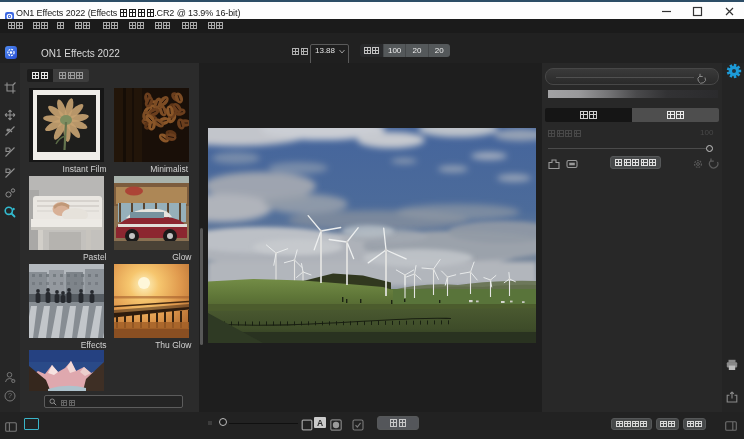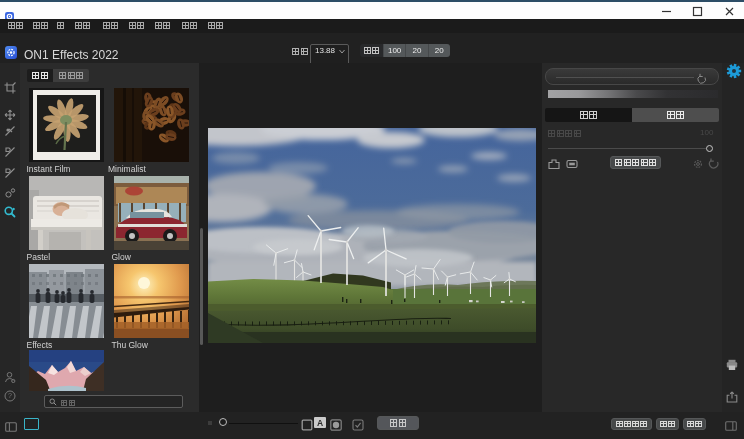--- a/index.html
+++ b/index.html
@@ -22,30 +22,36 @@
 #tool{left:0;top:33px;width:744px;height:30px;background:#212121}
 #strip{left:0;top:63px;width:20px;height:349px;background:#262626}
 #strip svg{position:absolute;left:4px}
 #lpanel{left:20px;top:63px;width:179px;height:349px;background:#2b2b2b}
 #scrl{left:199px;top:63px;width:5px;height:349px;background:#1e1e1e}
 #canvas{left:204px;top:63px;width:338px;height:349px;background:#1e1e1e}
 #rpanel{left:542px;top:63px;width:180px;height:349px;background:#282828}
 #rstrip{left:722px;top:63px;width:22px;height:349px;background:#242424}
 #bbar{left:0;top:412px;width:744px;height:27px;background:#222222}
 .thumb{position:absolute;width:75px;overflow:hidden;background:#222}
-.tlab{position:absolute;width:80px;text-align:left;font-size:8.5px;color:#d2d2d2}
+.tlab{position:absolute;width:80px;text-align:right;font-size:8.5px;color:#d2d2d2}
 .btn{position:absolute;display:flex;align-items:center;justify-content:center;background:#47494a;border-radius:3px;border:1px solid #565859}
 </style></head><body>
 <div id="app">
     <div id="tbar" class="abs">
       <span class="abs" style="left:5px;top:5px"><svg width="9" height="9" viewBox="0 0 12 12">
           <rect width="12" height="12" rx="3" fill="#3a66e0"></rect>
           <circle cx="6" cy="6" r="3" stroke="#fff" stroke-width="1.6" fill="none"></circle>
           <circle cx="6" cy="6" r="1" fill="#fff"></circle>
         </svg></span>
+      <span class="tt">ON1 Effects 2022 (Effects <span class="zhs" style="--s:7.5px;color:#1a1a1a">
+          <i class="zh"></i>
+          <i class="zh"></i>
+          <i class="zh"></i>
+          <i class="zh"></i>
+        </span>.CR2 @ 13.9% 16-bit)</span>
       <svg class="winbtn" style="left:660px" viewBox="0 0 13 13">
         <line x1="2" y1="6.5" x2="11" y2="6.5" stroke="#333" stroke-width="1.2"></line>
       </svg>
       <svg class="winbtn" style="left:691px" viewBox="0 0 13 13">
         <rect x="2.5" y="2.5" width="8" height="8" stroke="#333" stroke-width="1.2" fill="none"></rect>
       </svg>
       <svg class="winbtn" style="left:723px" viewBox="0 0 13 13">
         <path d="M3 3 L10 10 M10 3 L3 10" stroke="#333" stroke-width="1.2"></path>
       </svg>
     </div>
@@ -91,21 +97,21 @@
           <defs>
             <linearGradient id="lg1" x1="0" y1="0" x2="1" y2="1">
               <stop offset="0" stop-color="#4f8bf0"></stop>
               <stop offset="1" stop-color="#2a4fd6"></stop>
             </linearGradient>
           </defs>
           <rect width="12" height="13" rx="3" fill="url(#lg1)"></rect>
           <circle cx="6" cy="6.5" r="3.1" stroke="#fff" stroke-width="1.2" fill="none" stroke-dasharray="1.8 1.1"></circle>
           <circle cx="6" cy="6.5" r="1.2" fill="#fff"></circle>
         </svg></span>
-      <span class="abs" style="left:24px;top:14.5px;font-size:12px;color:#d8d8d8">ON1 Effects 2022</span>
+      <span class="abs" style="left:41px;top:14.5px;font-size:10px;color:#d8d8d8">ON1 Effects 2022</span>
       <span class="abs g0" style="left:292px;top:15px"><span class="zhs" style="--s:7px;color:#b0b0b0;">
           <i class="zh"></i>
           <i class="zh"></i>
         </span></span>
       <span class="abs" style="left:310px;top:11px;width:39px;height:21px;border:1px solid #5a5a5a;border-radius:2px;background:#1f1f1f;font-size:8px;color:#e2e2e2;padding:1px 0 0 4px">13.88<svg width="6" height="5" viewBox="0 0 6 5" style="position:absolute;right:3px;top:4px">
           <path d="M0.5 1 L3 4 L5.5 1" stroke="#999" stroke-width="1" fill="none"></path>
         </svg></span>
       <span class="abs" style="left:360px;top:11px;width:90px;height:13px;border-radius:3px;overflow:hidden;display:flex">
         <span style="width:23px;background:#28292b;display:flex;align-items:center;justify-content:center">
           <span class="zhs" style="--s:7px;color:#c2c2c2;">

